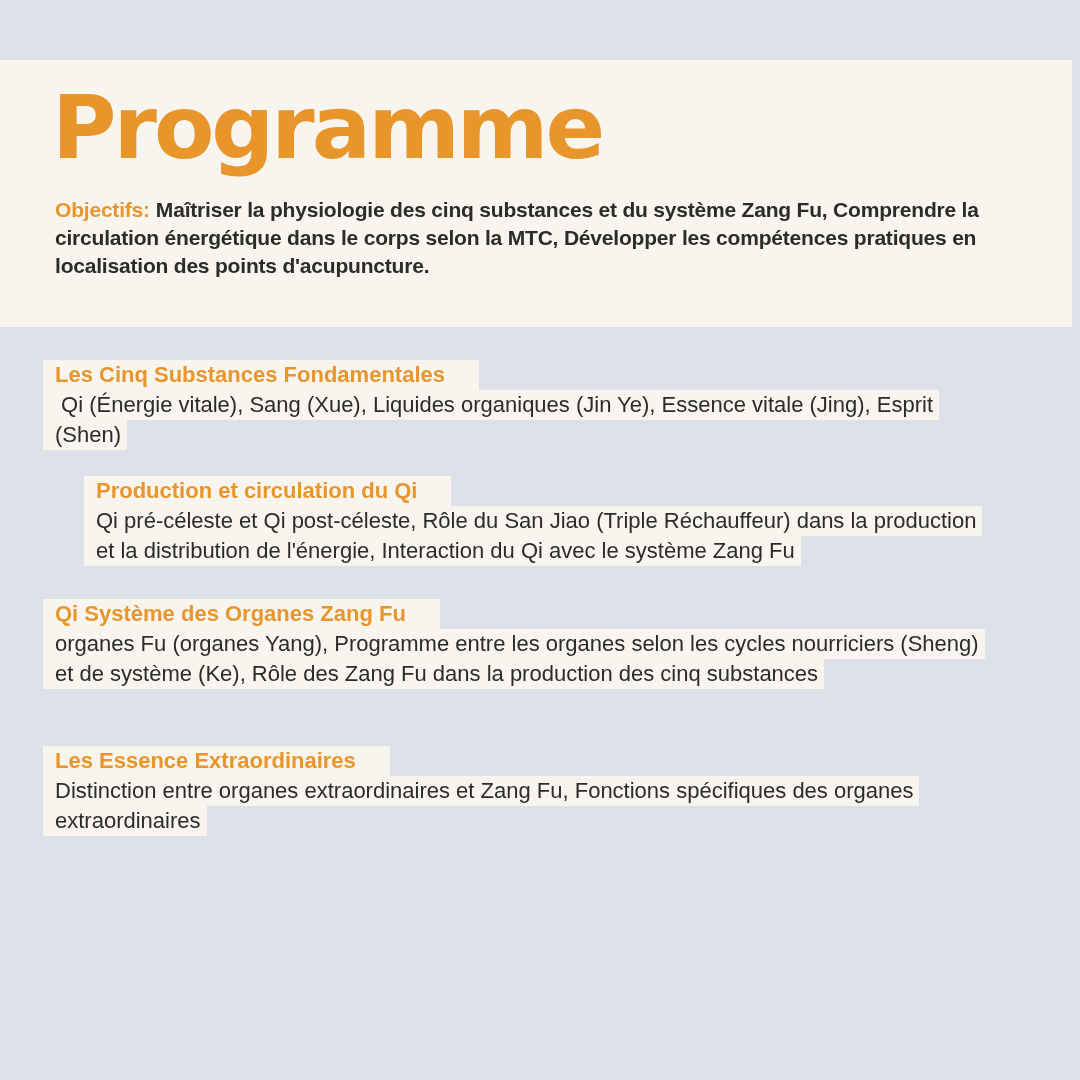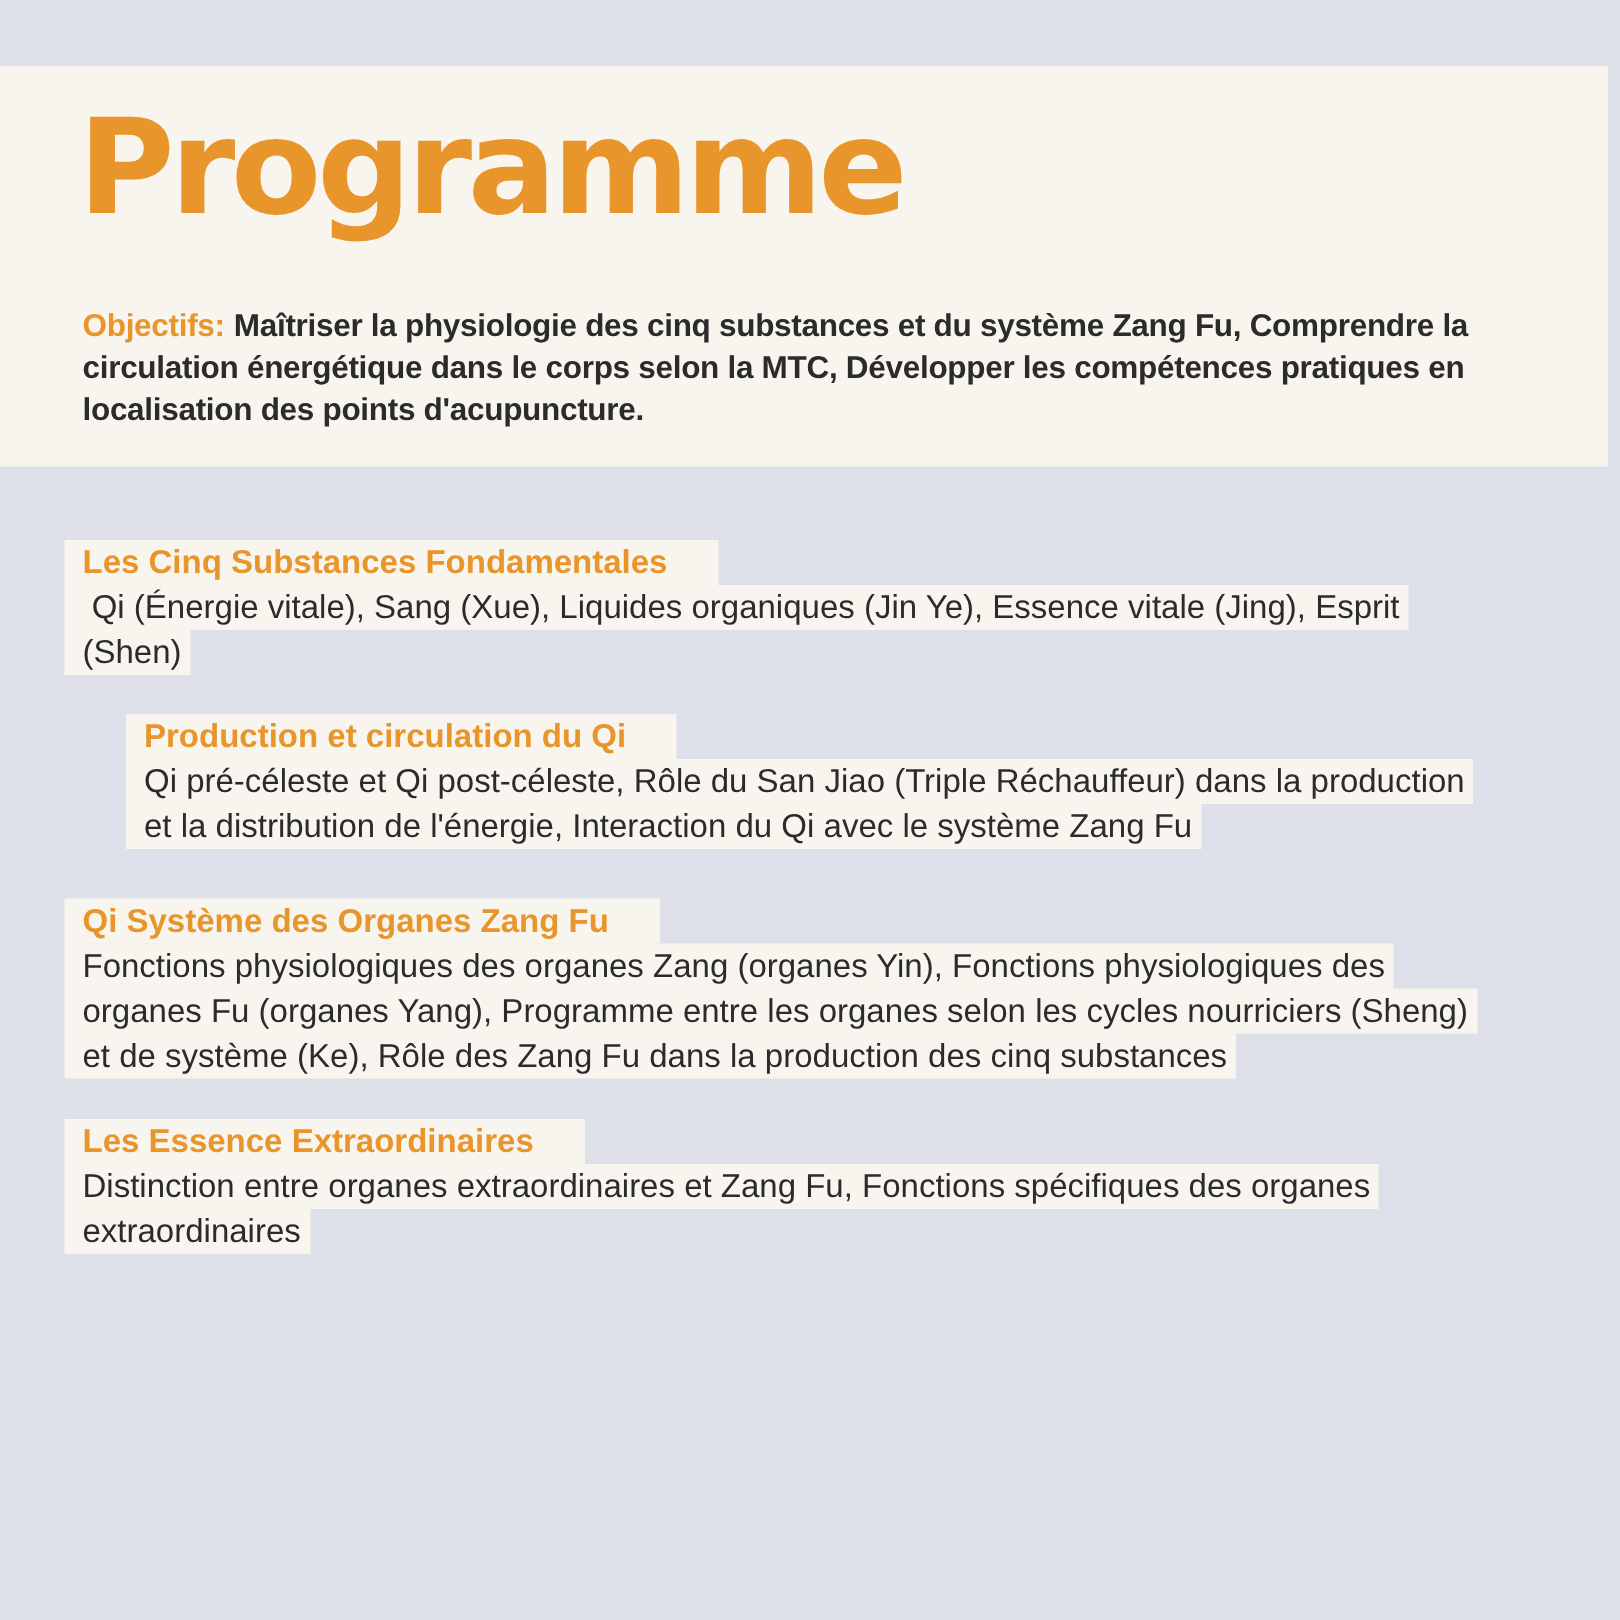--- a/index.html
+++ b/index.html
@@ -11,21 +11,21 @@
   *{margin:0;padding:0;box-sizing:border-box;}
   html,body{width:1080px;height:1080px;}
   body{
     position:relative;
     background:var(--background);
     font-family:"Liberation Sans", sans-serif;
     overflow:hidden;
   }
   .hero-panel{
     position:absolute;
-    left:0; top:44px;
+    left:0; top:60px;
     width:1072px; height:267px;
     background:var(--panel);
   }
   .title{
     position:absolute;
     left:52px; top:20px;
     font-family:"DejaVu Sans", sans-serif;
     font-weight:bold;
     font-size:88px;
     line-height:96px;
@@ -34,21 +34,20 @@
     white-space:pre;
   }
   .objectives{
     position:absolute;
     left:55px; top:136px;
     font-weight:bold;
     font-size:21px;
     line-height:28px;
     letter-spacing:-0.2px;
     color:var(--text-dark);
-    margin-top:24px;
   }
   .objectives .obj-line{white-space:pre;}
   .objectives-label{
     color:var(--accent-orange);
     padding-right:6px;
   }
   .section{
     position:absolute;
     left:43px;
   }
@@ -100,21 +99,20 @@
 </div>
 
 <div class="section section-2">
   <div class="row"><span class="chip heading">Production et circulation du Qi</span></div>
   <div class="row"><span class="chip body">Qi pré-céleste et Qi post-céleste, Rôle du San Jiao (Triple Réchauffeur) dans la production</span></div>
   <div class="row"><span class="chip body">et la distribution de l'énergie, Interaction du Qi avec le système Zang Fu</span></div>
 </div>
 
 <div class="section section-3">
   <div class="row"><span class="chip heading">Qi Système des Organes Zang Fu</span></div>
-  <div class="row"><span class="chip body">Fonctions physiologiques des organes Zang (organes Yin), Fonctions physiologiques des</span></div>
   <div class="row"><span class="chip body">organes Fu (organes Yang), Programme entre les organes selon les cycles nourriciers (Sheng)</span></div>
   <div class="row"><span class="chip body">et de système (Ke), Rôle des Zang Fu dans la production des cinq substances</span></div>
 </div>
 
 <div class="section section-4">
   <div class="row"><span class="chip heading">Les Essence Extraordinaires</span></div>
   <div class="row"><span class="chip body">Distinction entre organes extraordinaires et Zang Fu, Fonctions spécifiques des organes</span></div>
   <div class="row"><span class="chip body">extraordinaires</span></div>
 </div>
 

